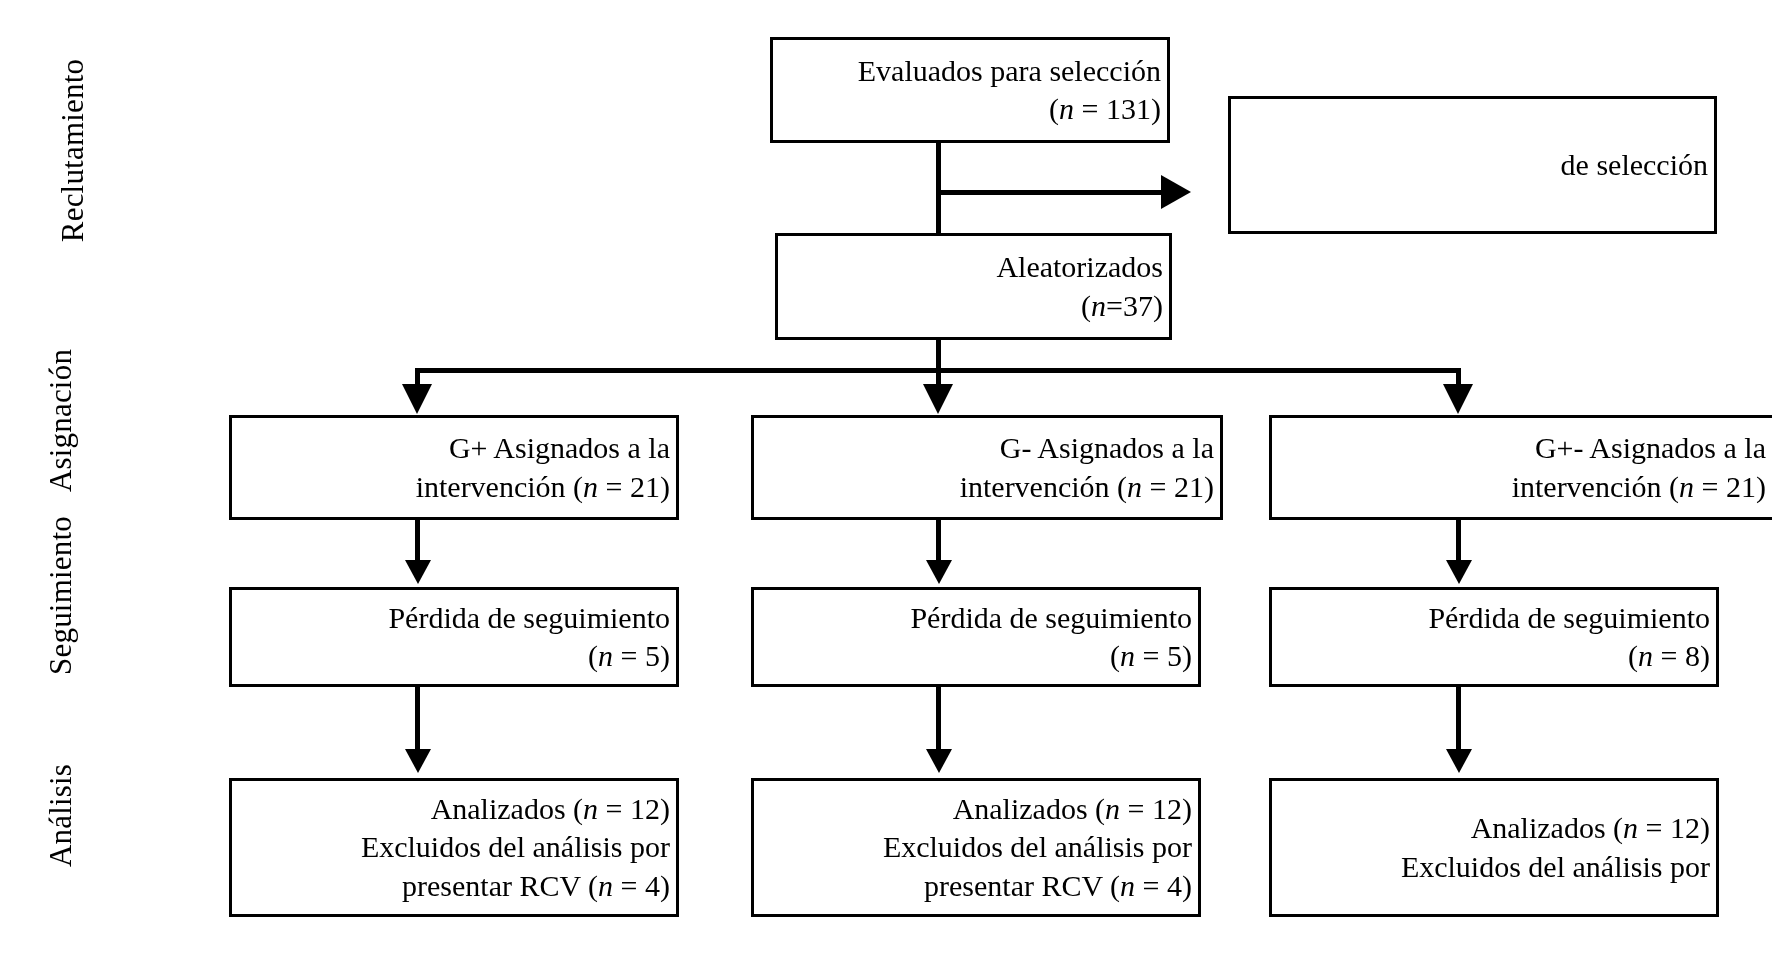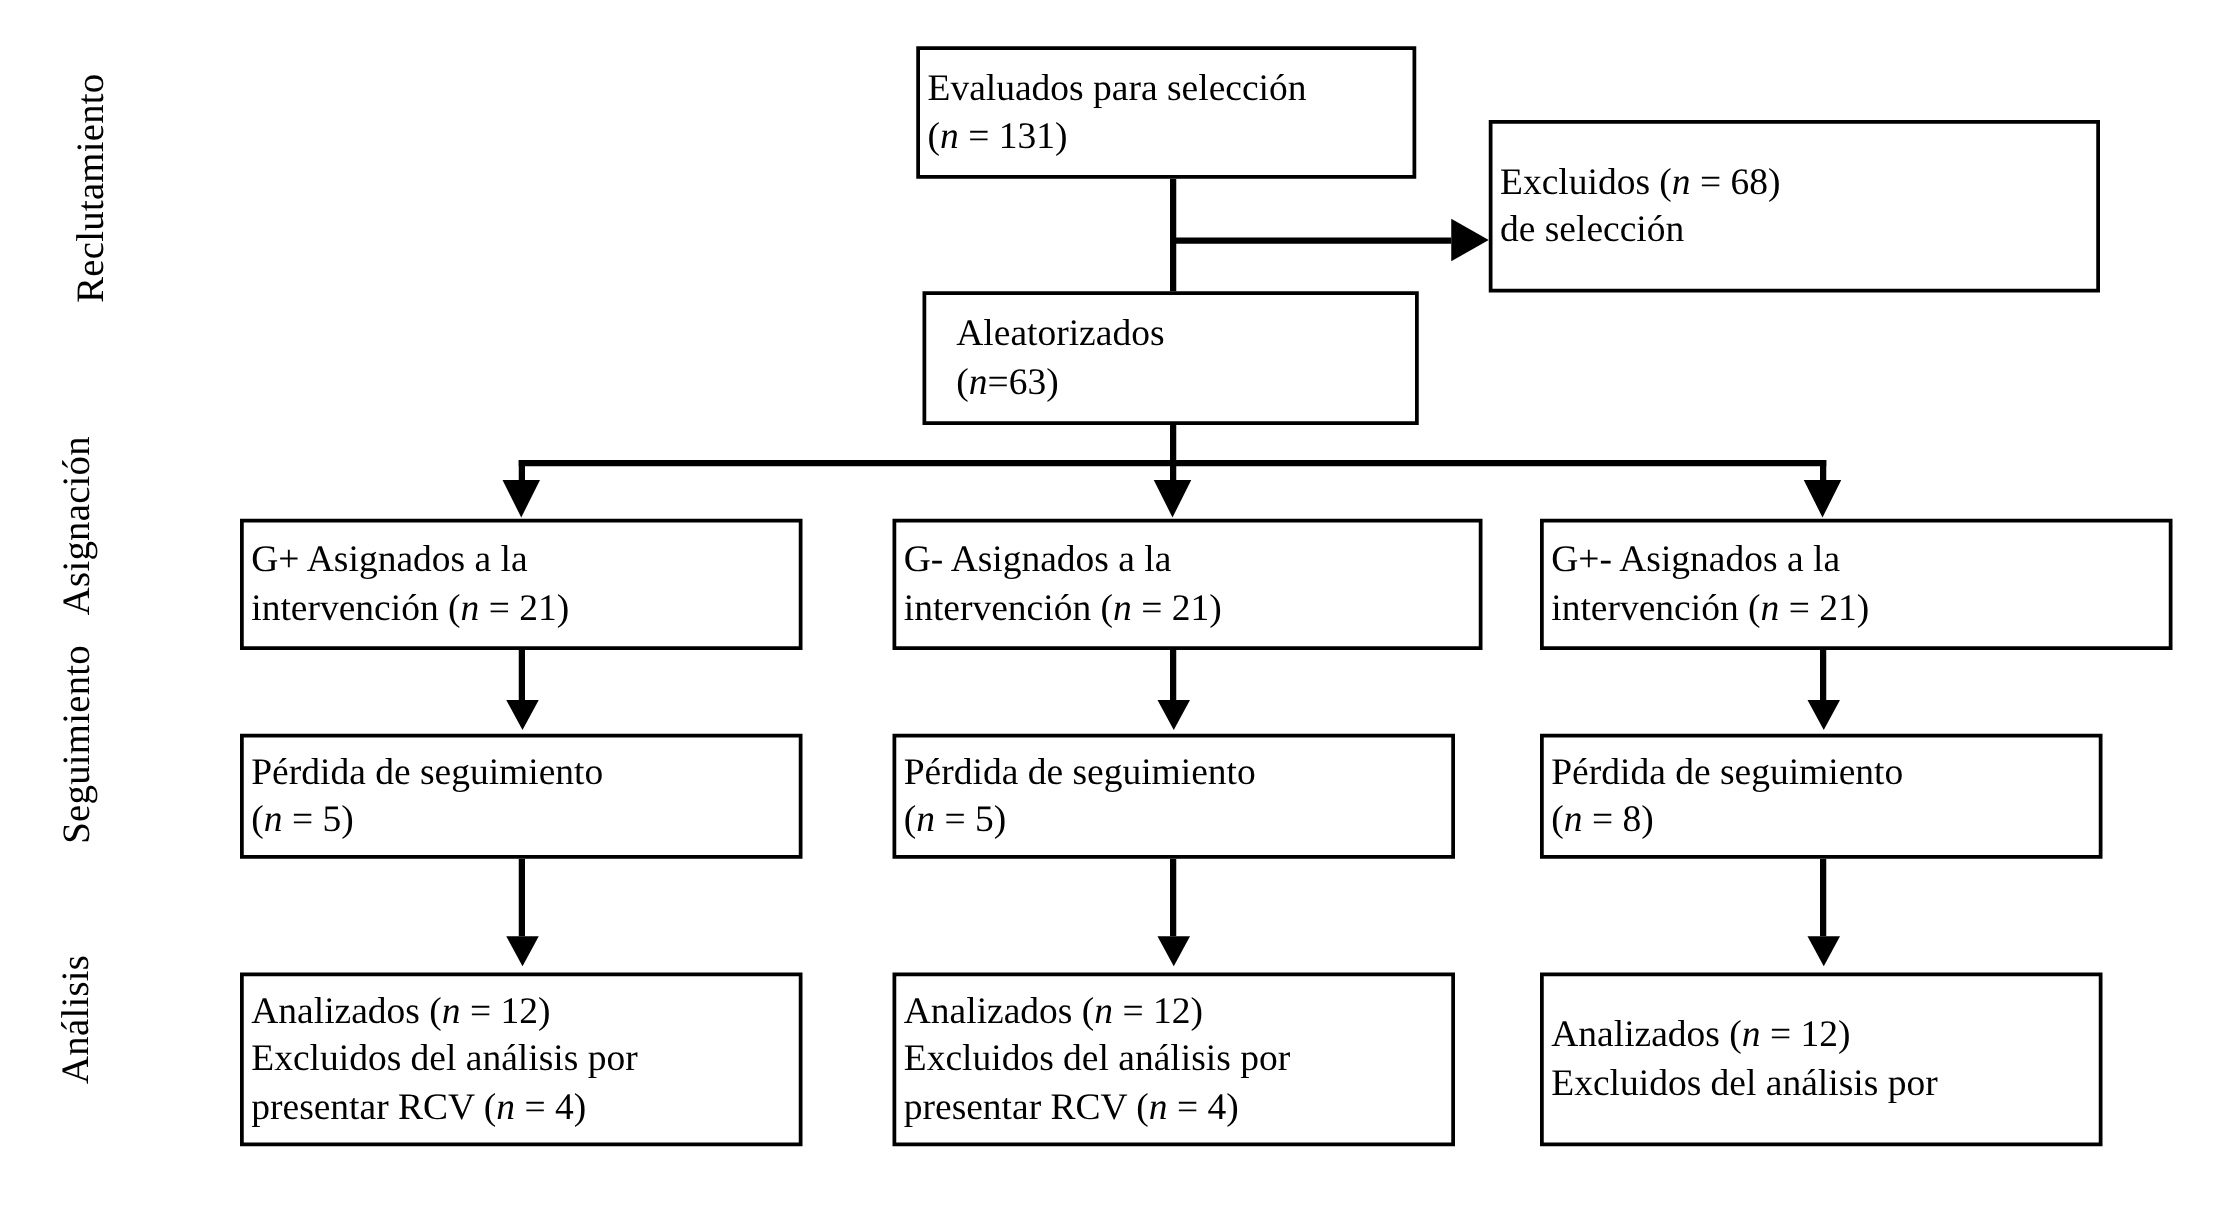--- a/index.html
+++ b/index.html
@@ -32,26 +32,27 @@
   }
 
   
   .box {
     position: absolute;
     box-sizing: border-box;
     border: 3px solid #000000;
     background: #ffffff;
     display: flex;
     flex-direction: column;
-    align-items: flex-start;
+    align-items: flex-end;
     justify-content: center;
     text-align: center;
     font-size: 30px;
     line-height: 1.28;
     padding: 2px 6px;
+    margin-left: 37px;
   }
   .box .line { display: block; white-space: nowrap; }
   .box i { font-style: italic; }
 
   
   .vline {
     position: absolute;
     background: #000000;
     width: 5px;
   }
@@ -132,27 +133,26 @@
 
   <div class="vline" style="left:1456px; top:687px; height:62px;"></div>
   <div class="arrow-down small" style="left:1446px; top:749px;"></div>
 
   <div class="box" style="left:733px; top:37px; width:400px; height:106px;">
     <span class="line">Evaluados para selección</span>
     <span class="line"><span>(</span><i>n</i><span> = 131)</span></span>
   </div>
 
   <div class="box" style="left:1191px; top:96px; width:489px; height:138px;">
-    <span class="line"><span>Excluidos (</span><i>n</i><span> = 68)</span></span>
     <span class="line">de selección</span>
   </div>
 
   <div class="box" style="left:738px; top:233px; width:397px; height:107px;padding-left:24px;">
     <span class="line">Aleatorizados</span>
-    <span class="line"><span>(</span><i>n</i><span>=63)</span></span>
+    <span class="line"><span>(</span><i>n</i><span>=37)</span></span>
   </div>
 
   <div class="box" style="left:192px; top:415px; width:450px; height:105px;">
     <span class="line">G+ Asignados a la</span>
     <span class="line"><span>intervención (</span><i>n</i><span> = 21)</span></span>
   </div>
 
   <div class="box" style="left:714px; top:415px; width:472px; height:105px;">
     <span class="line">G- Asignados a la</span>
     <span class="line"><span>intervención (</span><i>n</i><span> = 21)</span></span>

